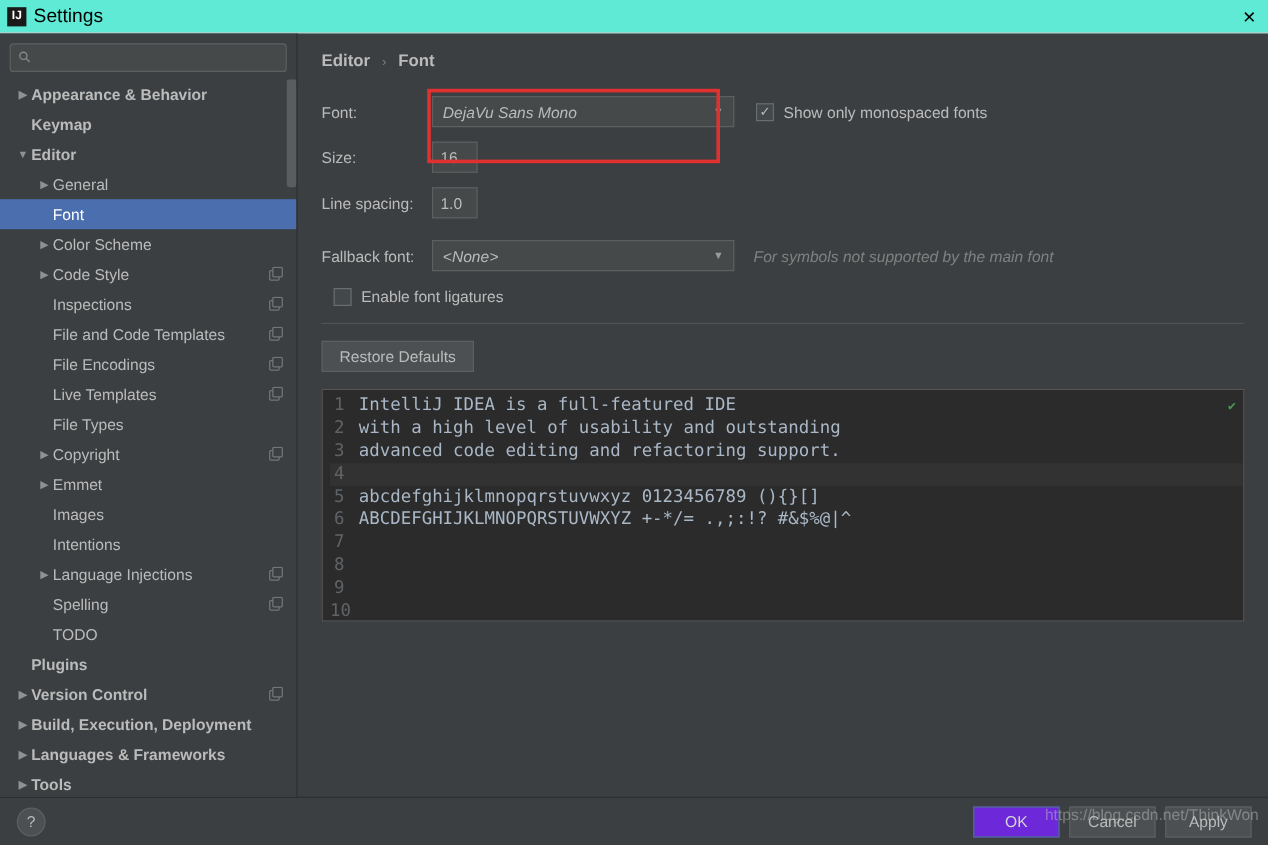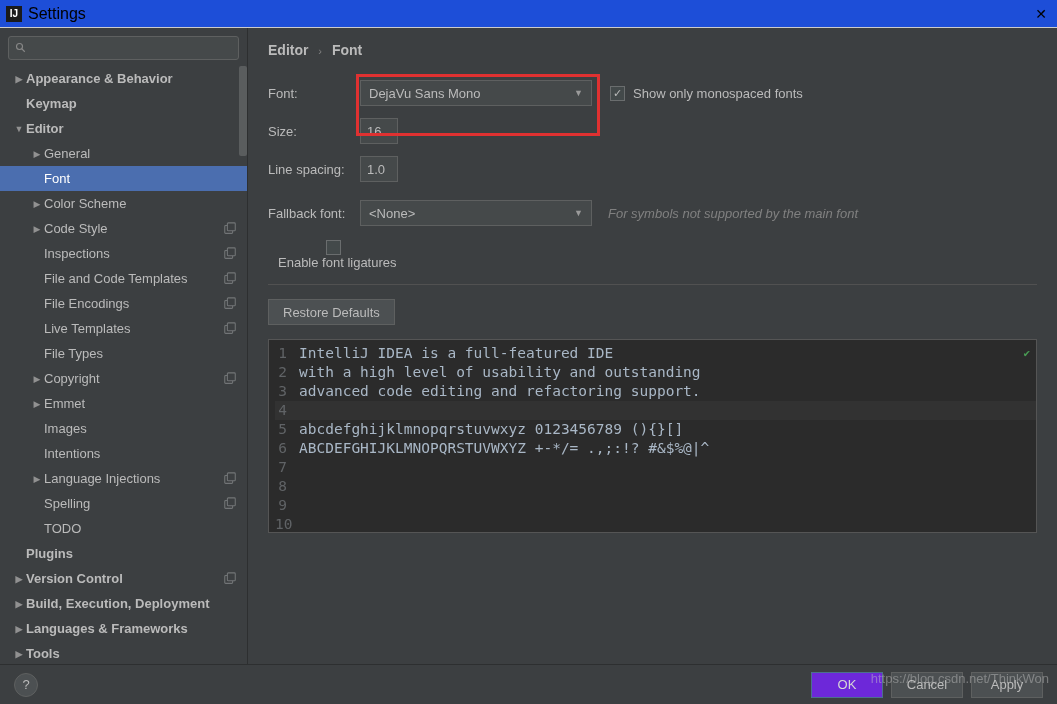--- a/index.html
+++ b/index.html
@@ -8,21 +8,21 @@
     font-family: "Segoe UI", Arial, sans-serif;
     font-size: 13px;
     background: #3c3f41;
     color: #bbbbbb;
     overflow: hidden;
     position: relative;
   }
   
   .titlebar {
     height: 28px;
-    background: #1d4ed8;
+    background: #5eead4;
     color: #000000;
     display: flex;
     align-items: center;
     padding: 0 6px;
     border-bottom: 1px solid #cccccc;
   }
   .titlebar .app-icon {
     width: 16px; height: 16px;
     background: #1a1a1a;
     color: #fff;
@@ -139,21 +139,21 @@
     height: 26px;
     background: #45494a;
     border: 1px solid #5e6060;
     display: flex;
     align-items: center;
     padding: 0 8px;
     color: #bbbbbb;
     position: relative;
     cursor: pointer;
   }
-  .select.wide { width: 232px; }
+  .select.wide { width: 252px; font-style: italic; }
   .select .caret {
     position: absolute;
     right: 8px;
     font-size: 9px;
     color: #9a9a9a;
   }
   .num-input {
     width: 38px; height: 26px;
     background: #45494a;
     border: 1px solid #5e6060;
@@ -459,21 +459,21 @@
     <div class="form-row" style="margin-top:18px;">
       <span class="label">Fallback font:</span>
       <div class="select wide">
         <span>&lt;None&gt;</span>
         <span class="caret">▼</span>
       </div>
       <span class="hint">For symbols not supported by the main font</span>
     </div>
 
     <div class="form-row" style="margin-top:14px;">
-      <label class="checkbox" style="margin-left:10px;flex-direction:column;">
+      <label class="checkbox" style="margin-left:10px;">
         <span class="box"></span>
         <span>Enable font ligatures</span>
       </label>
     </div>
 
     <div class="divider"></div>
 
     <div>
       <span class="btn">
         <span>Restore Defaults</span>

